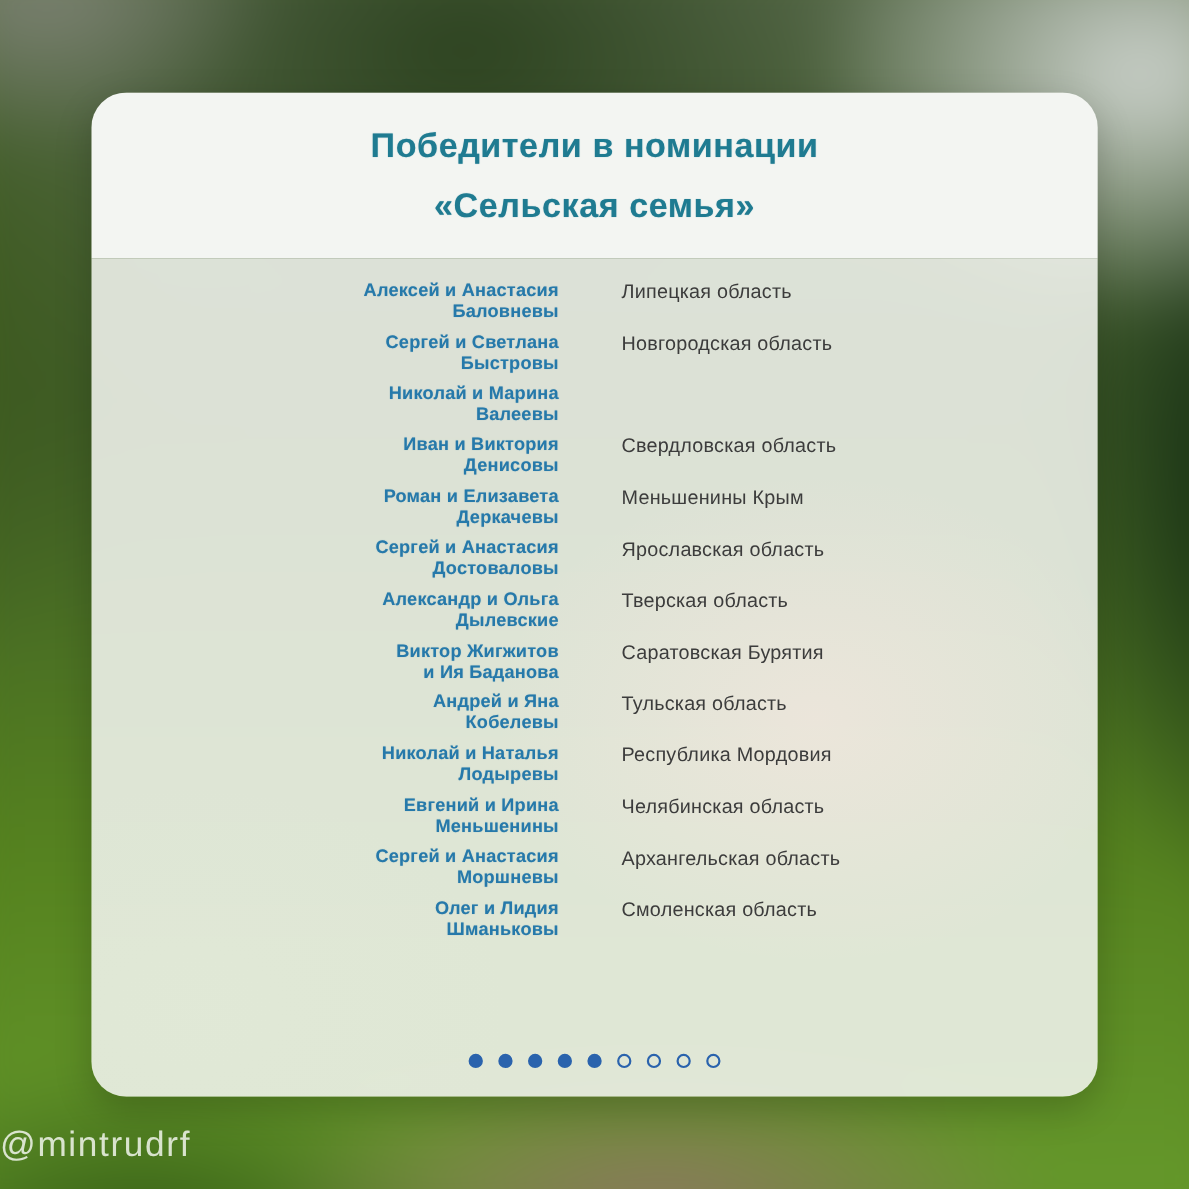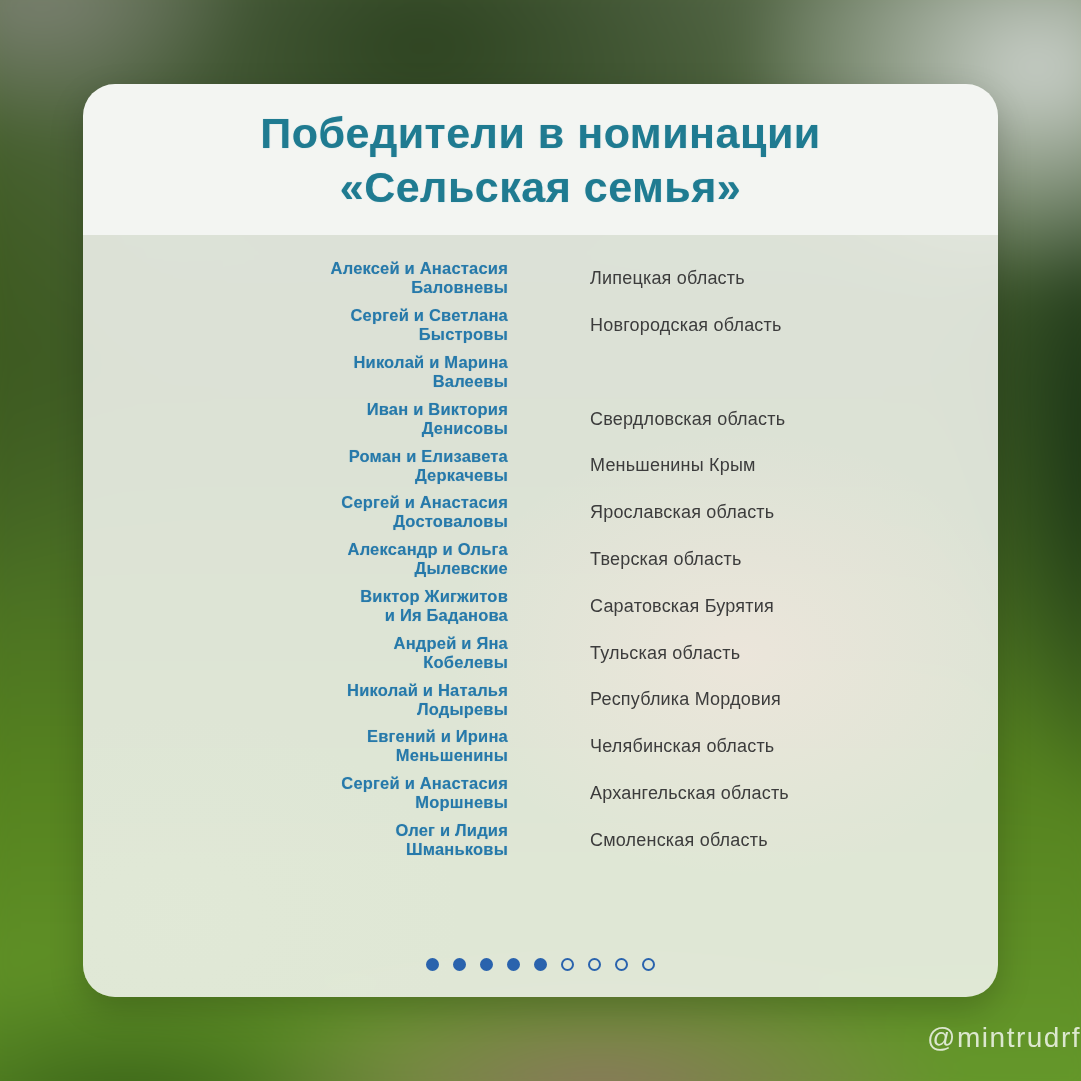--- a/index.html
+++ b/index.html
@@ -38,21 +38,21 @@
   .card-header {
     height: 151px;
     background: #f3f5f2;
     display: flex;
     flex-direction: column;
     justify-content: center;
     align-items: center;
     text-align: center;
   }
   .title-line {
-    font-size: 43px;
+    font-size: 31px;
     line-height: 54px;
     font-weight: 700;
     letter-spacing: 0.5px;
     color: #1f7b91;
     text-shadow: 0 0 1px rgba(31,123,145,0.45);
   }
   .card-body {
     position: relative;
     height: 762px;
     background:
@@ -63,22 +63,21 @@
 
   
   .list {
     padding: 20px 40px 0 100px;
     display: flex;
     flex-direction: column;
   }
   .row {
     height: 46.8px;
     display: flex;
-    align-items: center;
-    gap: 25px;
+    align-items: flex-start;
   }
   .name {
     flex: 0 0 325px;
     margin-right: 57px;
     text-align: right;
     font-weight: 700;
     font-size: 16.5px;
     line-height: 19px;
     letter-spacing: 0.2px;
     color: #2679aa;
@@ -111,26 +110,25 @@
     border: 2px solid #2a63ad;
     background: transparent;
   }
   .dot.filled { background: #2a63ad; }
 
   
   .watermark {
     position: absolute;
     left: 0; right: 0;
     top: 1022px;
-    text-align: right;
-    font-size: 28px;
+    text-align: left;
+    font-size: 32px;
     letter-spacing: 1.5px;
     font-weight: 400;
     color: rgba(248,250,244,0.82);
-    padding-left: 28px;
   }
 </style>
 </head>
 <body>
 
 <div class="bg"></div>
 
 <div class="card">
   <div class="card-header">
     <div class="title-line">Победители в номинации</div>

